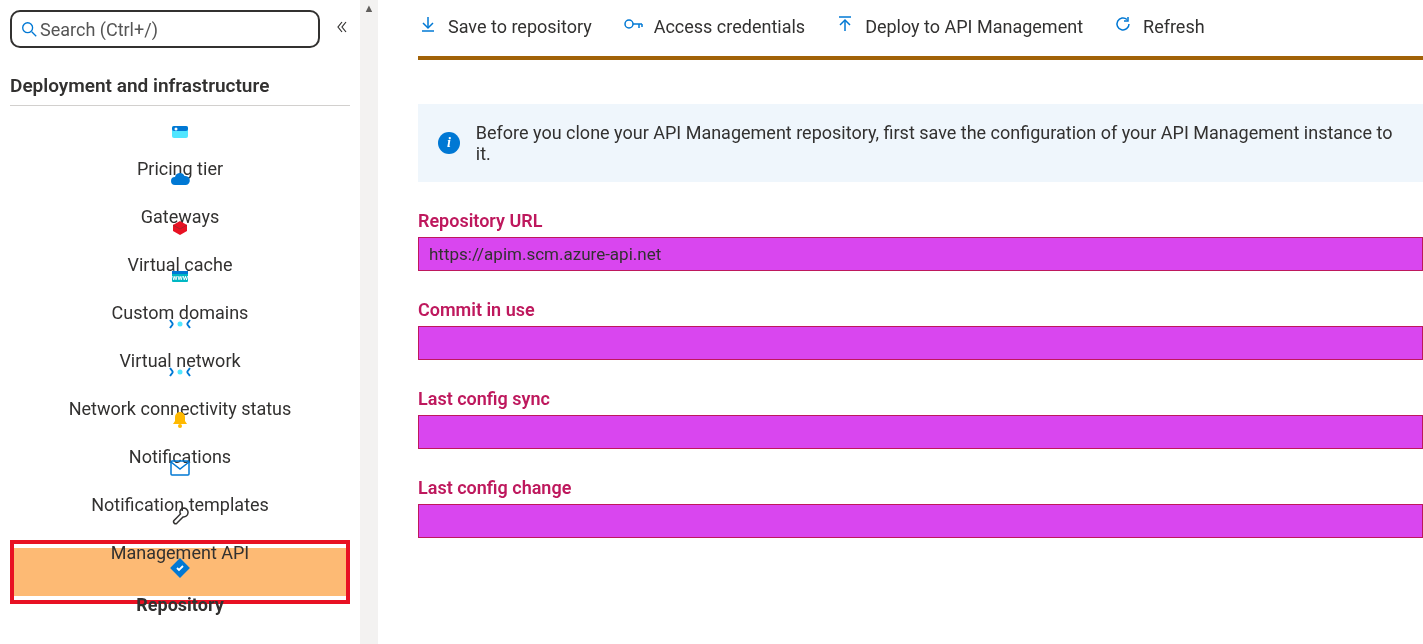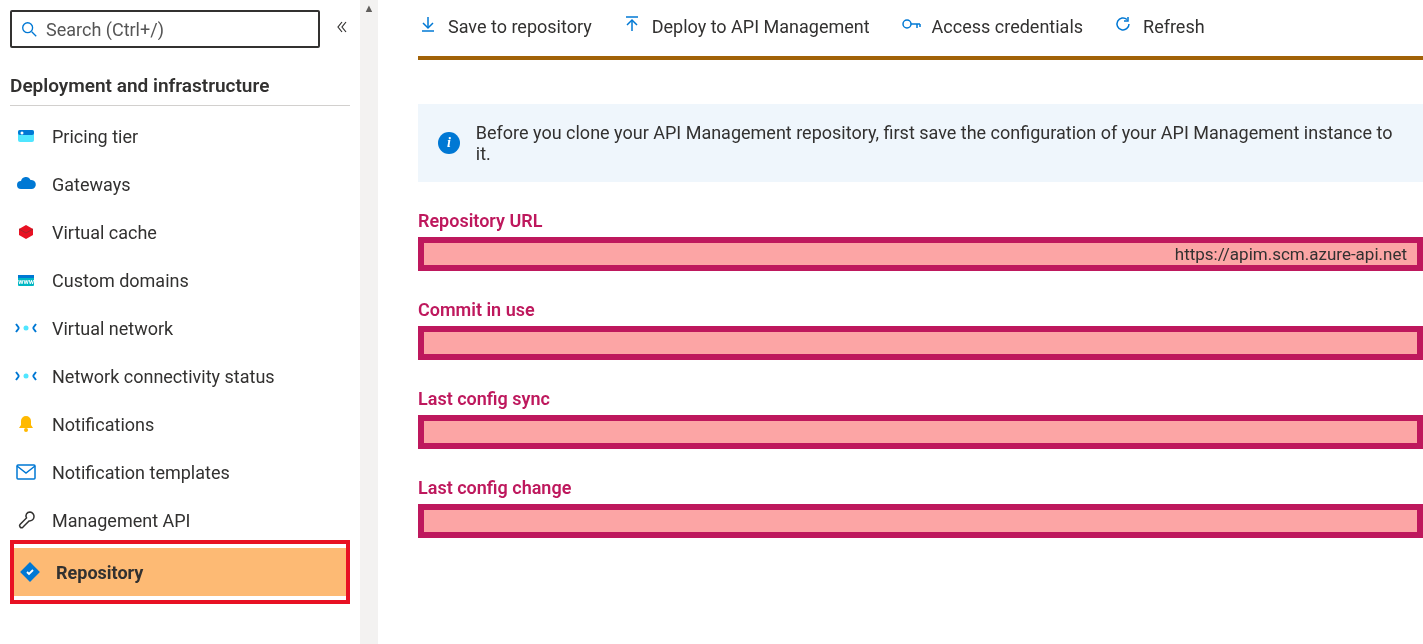--- a/index.html
+++ b/index.html
@@ -22,24 +22,24 @@
     .search-wrapper {
       display: flex;
       align-items: center;
       gap: 14px;
     }
     .search-box {
       flex: 1;
       display: flex;
       align-items: center;
       border: 2px solid #323130;
-      border-radius: 2px;
+      border-radius: 10px;
       height: 38px;
       padding: 0 8px;
-      gap: 8px;
+      gap: 2px;
     }
     .search-box input {
       border: none;
       outline: none;
       flex: 1;
       font-size: 18px;
       color: #555;
       font-family: inherit;
       background: transparent;
     }
@@ -57,20 +57,21 @@
     .nav-list { margin-top: 6px; }
     .nav-item {
       display: flex;
       align-items: center;
       gap: 14px;
       padding: 8px 4px;
       height: 48px;
       cursor: pointer;
       font-size: 18px;
       color: #323130;
+      flex-direction: column;
     }
     .nav-item.selected { background: #fdba74; font-weight: bold; }
     .nav-icon {
       width: 24px;
       height: 24px;
       display: flex;
       align-items: center;
       justify-content: center;
       flex-shrink: 0;
     }
@@ -138,27 +139,26 @@
     .field-label {
       font-size: 18px;
       font-weight: 600;
       color: #be185d;
       display: block;
       margin-bottom: 6px;
     }
     .field-input {
       width: 100%;
       height: 34px;
-      border: 6px solid #be185d;
-      background: #fca5a5;
+      border: 1px solid #be185d;
+      background: #d946ef;
       padding: 0 10px;
       font-size: 17px;
       font-family: inherit;
       color: #323130;
-      text-align: right;
     }
     .field-input[readonly] { cursor: default; }
   </style>
 </head>
 <body>
 
 <div class="sidebar">
   <div class="search-wrapper">
     <div class="search-box">
       <span>
@@ -301,38 +301,38 @@
         <svg width="20" height="20" viewBox="0 0 20 20" fill="none" stroke="#0078d4" stroke-width="1.5">
             <path d="M10 3 v10"></path>
             <path d="M5 9 l5 5 l5-5"></path>
             <path d="M4 17 h12"></path>
           </svg>
       </span>
       <span>Save to repository</span>
     </button>
     <button class="tool-btn">
       <span class="tool-icon-blue">
-        <svg width="20" height="20" viewBox="0 0 20 20" fill="none" stroke="#0078d4" stroke-width="1.5">
-            <path d="M10 17 V7"></path>
-            <path d="M5 11 l5-5 l5 5"></path>
-            <path d="M4 3 h12"></path>
-          </svg>
-      </span>
-      <span>Deploy to API Management</span>
-    </button>
-    <button class="tool-btn">
-      <span class="tool-icon-blue">
         <svg width="22" height="20" viewBox="0 0 22 20" fill="none" stroke="#0078d4" stroke-width="1.5">
             <circle cx="7" cy="10" r="4"></circle>
             <path d="M11 10 h9"></path>
             <path d="M17 10 v4"></path>
             <path d="M20 10 v3"></path>
           </svg>
       </span>
       <span>Access credentials</span>
+    </button>
+    <button class="tool-btn">
+      <span class="tool-icon-blue">
+        <svg width="20" height="20" viewBox="0 0 20 20" fill="none" stroke="#0078d4" stroke-width="1.5">
+            <path d="M10 17 V7"></path>
+            <path d="M5 11 l5-5 l5 5"></path>
+            <path d="M4 3 h12"></path>
+          </svg>
+      </span>
+      <span>Deploy to API Management</span>
     </button>
     <button class="tool-btn">
       <span class="tool-icon-blue">
         <svg width="20" height="20" viewBox="0 0 20 20" fill="none" stroke="#0078d4" stroke-width="1.5">
             <path d="M16 10 a6 6 0 1 1-2-4.5"></path>
             <path d="M15 3 v4 h-4"></path>
           </svg>
       </span>
       <span>Refresh</span>
     </button>

